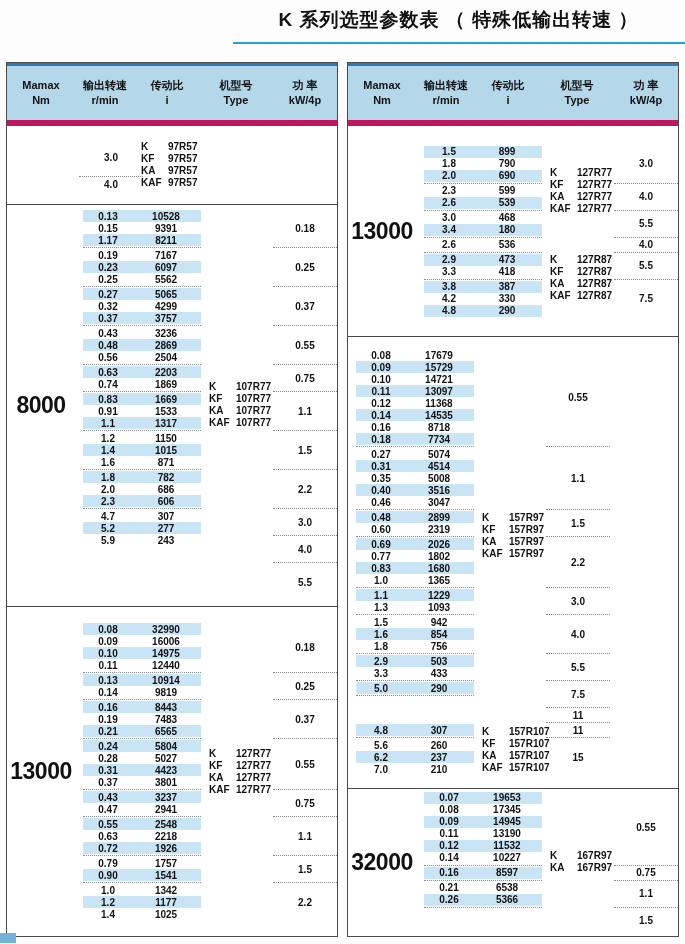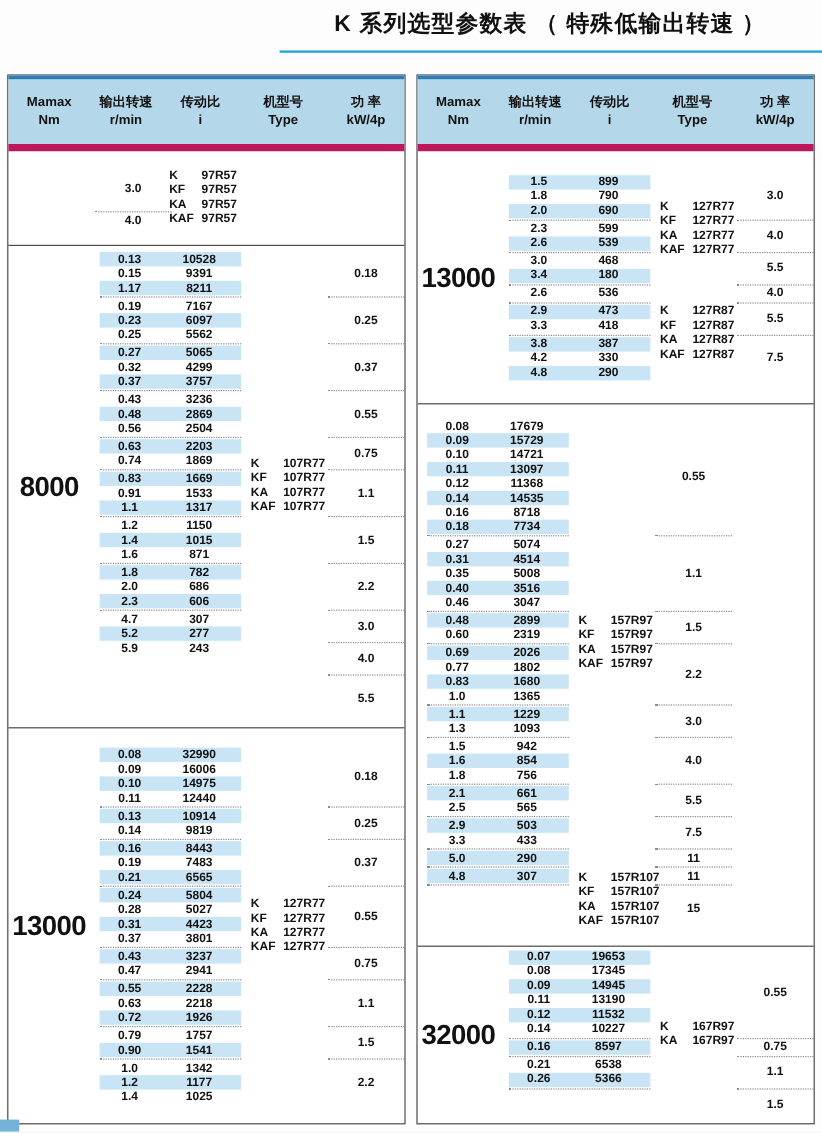--- a/index.html
+++ b/index.html
@@ -331,21 +331,21 @@
                     <span class="cr">3237</span>
                   </div>
                   <div class="row">
                     <span class="cs">0.47</span>
                     <span class="cr">2941</span>
                   </div>
                 </div>
                 <div class="grp">
                   <div class="row hl">
                     <span class="cs">0.55</span>
-                    <span class="cr">2228</span>
+                    <span class="cr">2548</span>
                   </div>
                   <div class="row">
                     <span class="cs">0.63</span>
                     <span class="cr">2218</span>
                   </div>
                   <div class="row hl">
                     <span class="cs">0.72</span>
                     <span class="cr">1926</span>
                   </div>
                 </div>
@@ -658,30 +658,20 @@
                     <span class="cs">1.5</span>
                     <span class="cr">942</span>
                   </div>
                   <div class="row hl">
                     <span class="cs">1.6</span>
                     <span class="cr">854</span>
                   </div>
                   <div class="row">
                     <span class="cs">1.8</span>
                     <span class="cr">756</span>
-                  </div>
-                </div>
-                <div class="grp">
-                  <div class="row hl">
-                    <span class="cs">2.1</span>
-                    <span class="cr">661</span>
-                  </div>
-                  <div class="row">
-                    <span class="cs">2.5</span>
-                    <span class="cr">565</span>
                   </div>
                 </div>
                 <div class="grp">
                   <div class="row hl">
                     <span class="cs">2.9</span>
                     <span class="cr">503</span>
                   </div>
                   <div class="row">
                     <span class="cs">3.3</span>
                     <span class="cr">433</span>
@@ -726,20 +716,34 @@
               </div>
             </div>
             <div class="tg">
               <div class="col-rows">
                 <div class="grp">
                   <div class="row hl">
                     <span class="cs">4.8</span>
                     <span class="cr">307</span>
                   </div>
                 </div>
+                <div class="grp nb">
+                  <div class="row">
+                    <span class="cs">5.6</span>
+                    <span class="cr">260</span>
+                  </div>
+                  <div class="row hl">
+                    <span class="cs">6.2</span>
+                    <span class="cr">237</span>
+                  </div>
+                  <div class="row">
+                    <span class="cs">7.0</span>
+                    <span class="cr">210</span>
+                  </div>
+                </div>
               </div>
               <div class="col-type"></div>
               <div class="col-power">
                 <div class="pw" style="height: 15px;">11</div>
                 <div class="pw nb" style="height: 38px;">15</div>
               </div>
               <div class="types">
                 <div class="tline">
                   <span class="tc">K</span>
                   <span class="tm">157R107</span>

